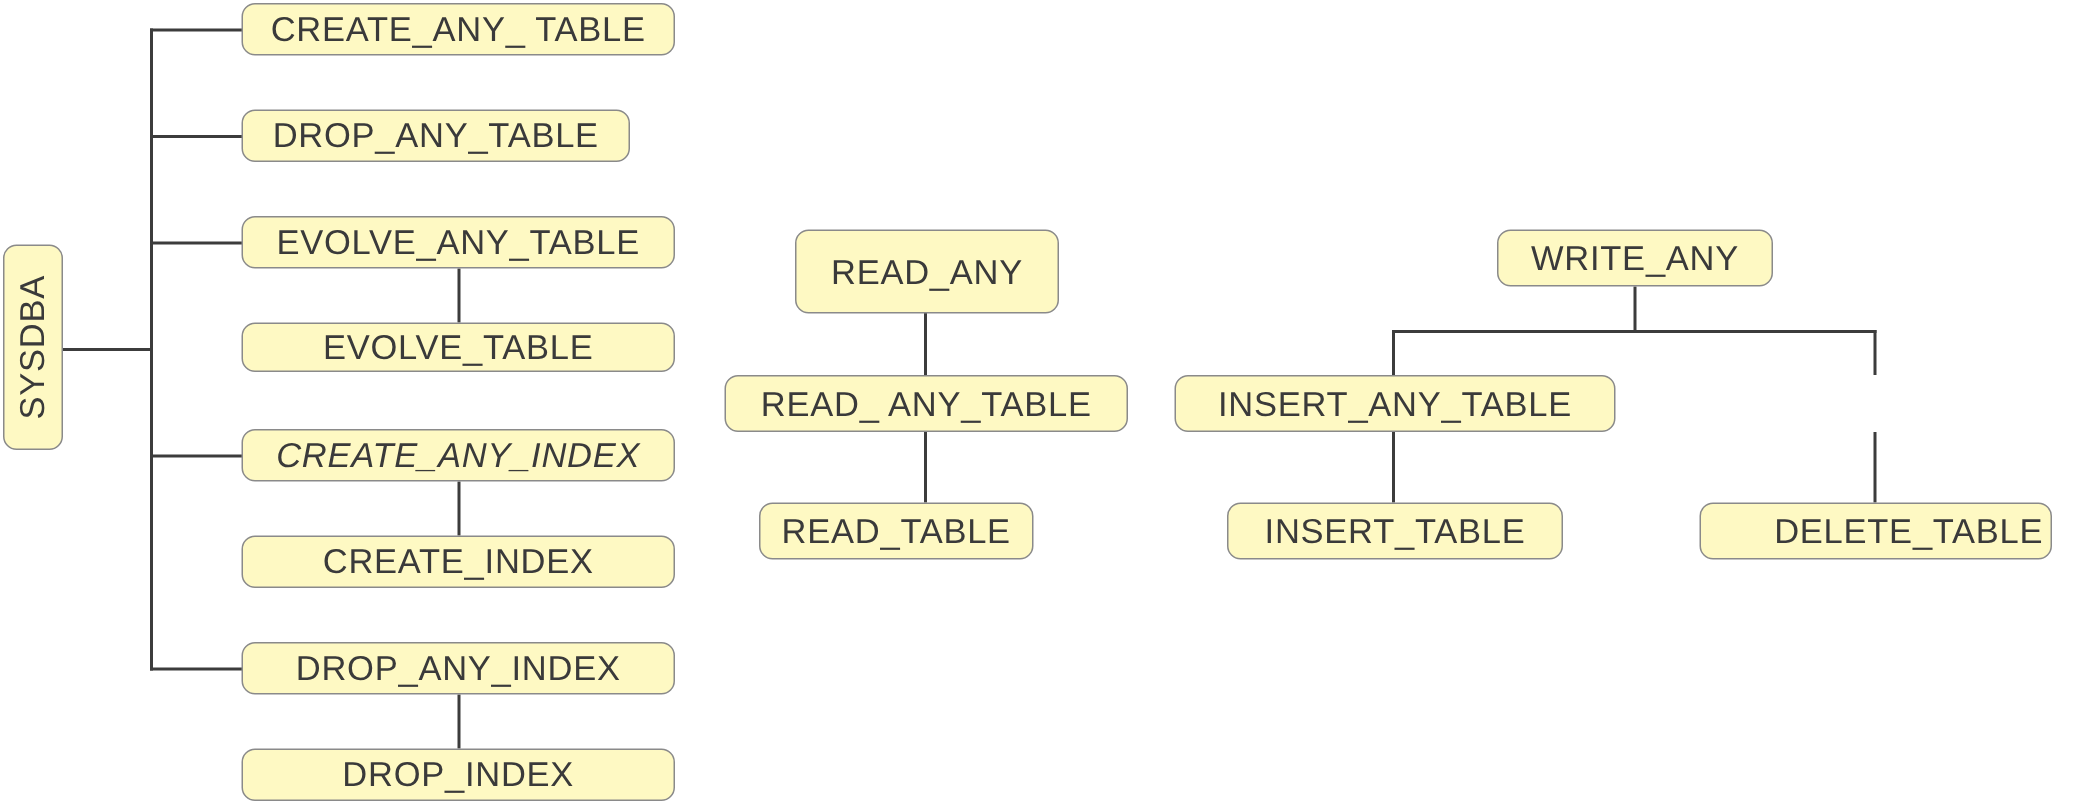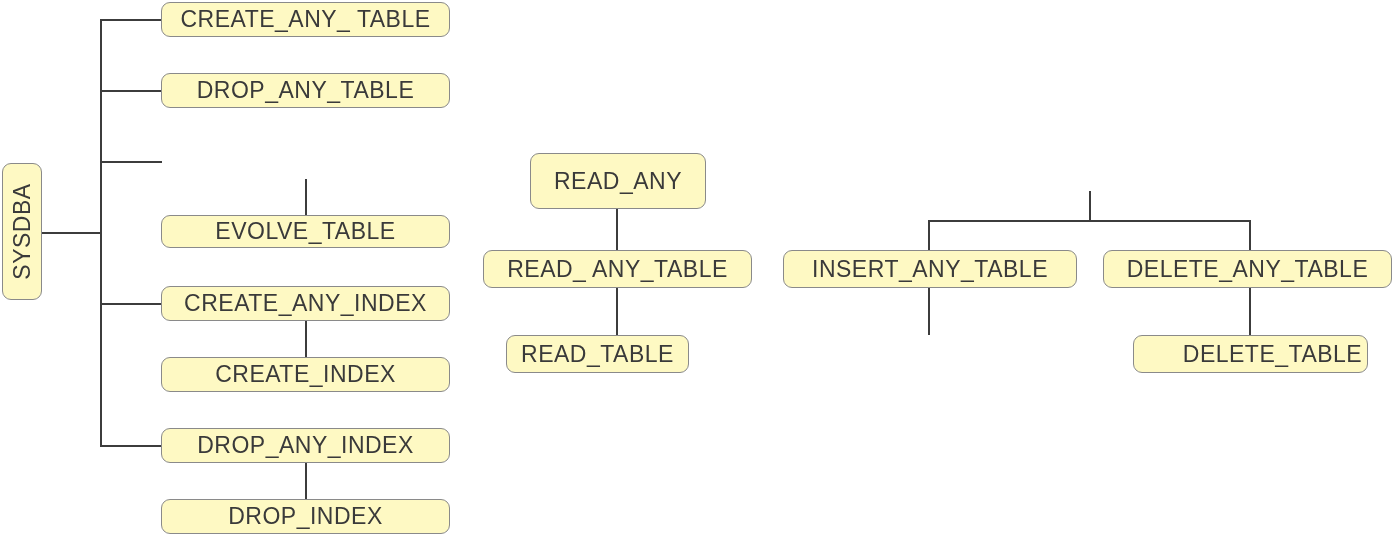--- a/index.html
+++ b/index.html
@@ -64,28 +64,30 @@
   <div class="line" style="left:928px;  top:220px; width:2px;   height:30px;"></div>
   <div class="line" style="left:1249px; top:220px; width:2px;   height:30px;"></div>
   <div class="line" style="left:928px;  top:288px; width:2px;   height:47px;"></div>
   <div class="line" style="left:1249px; top:288px; width:2px;   height:47px;"></div>
 
   <div class="node vert" style="left:2px; top:163px; width:40px; height:137px;">
     <span class="vtext">SYSDBA</span>
   </div>
 
   <div class="node" style="left:161px; top:2px;   width:289px; height:35px;">CREATE_ANY_ TABLE</div>
-  <div class="node" style="left:161px; top:73px;  width:289px; height:35px;">DROP_ANY_TABLE</div>
+  <div class="node" style="left:161px; top:73px;  width:259px; height:35px;">DROP_ANY_TABLE</div>
+  <div class="node" style="left:161px; top:144px; width:289px; height:35px;">EVOLVE_ANY_TABLE</div>
   <div class="node" style="left:161px; top:215px; width:289px; height:33px;">EVOLVE_TABLE</div>
-  <div class="node" style="left:161px; top:286px; width:289px; height:35px;">CREATE_ANY_INDEX</div>
+  <div class="node" style="left:161px; top:286px; width:289px; height:35px;font-style:italic;">CREATE_ANY_INDEX</div>
   <div class="node" style="left:161px; top:357px; width:289px; height:35px;">CREATE_INDEX</div>
   <div class="node" style="left:161px; top:428px; width:289px; height:35px;">DROP_ANY_INDEX</div>
   <div class="node" style="left:161px; top:499px; width:289px; height:35px;text-align:right;">DROP_INDEX</div>
 
   <div class="node" style="left:530px; top:153px; width:176px; height:56px;">READ_ANY</div>
   <div class="node" style="left:483px; top:250px; width:269px; height:38px;">READ_ ANY_TABLE</div>
   <div class="node" style="left:506px; top:335px; width:183px; height:38px;">READ_TABLE</div>
 
+  <div class="node" style="left:998px;  top:153px; width:184px; height:38px;">WRITE_ANY</div>
   <div class="node" style="left:783px;  top:250px; width:294px; height:38px;">INSERT_ANY_TABLE</div>
-  <div class="node" style="left:1103px; top:250px; width:289px; height:38px;">DELETE_ANY_TABLE</div>
+  <div class="node" style="left:818px;  top:335px; width:224px; height:38px;">INSERT_TABLE</div>
   <div class="node" style="left:1133px; top:335px; width:235px; height:38px;padding-left:44px;">DELETE_TABLE</div>
 
 </div>
 
 </body></html>

